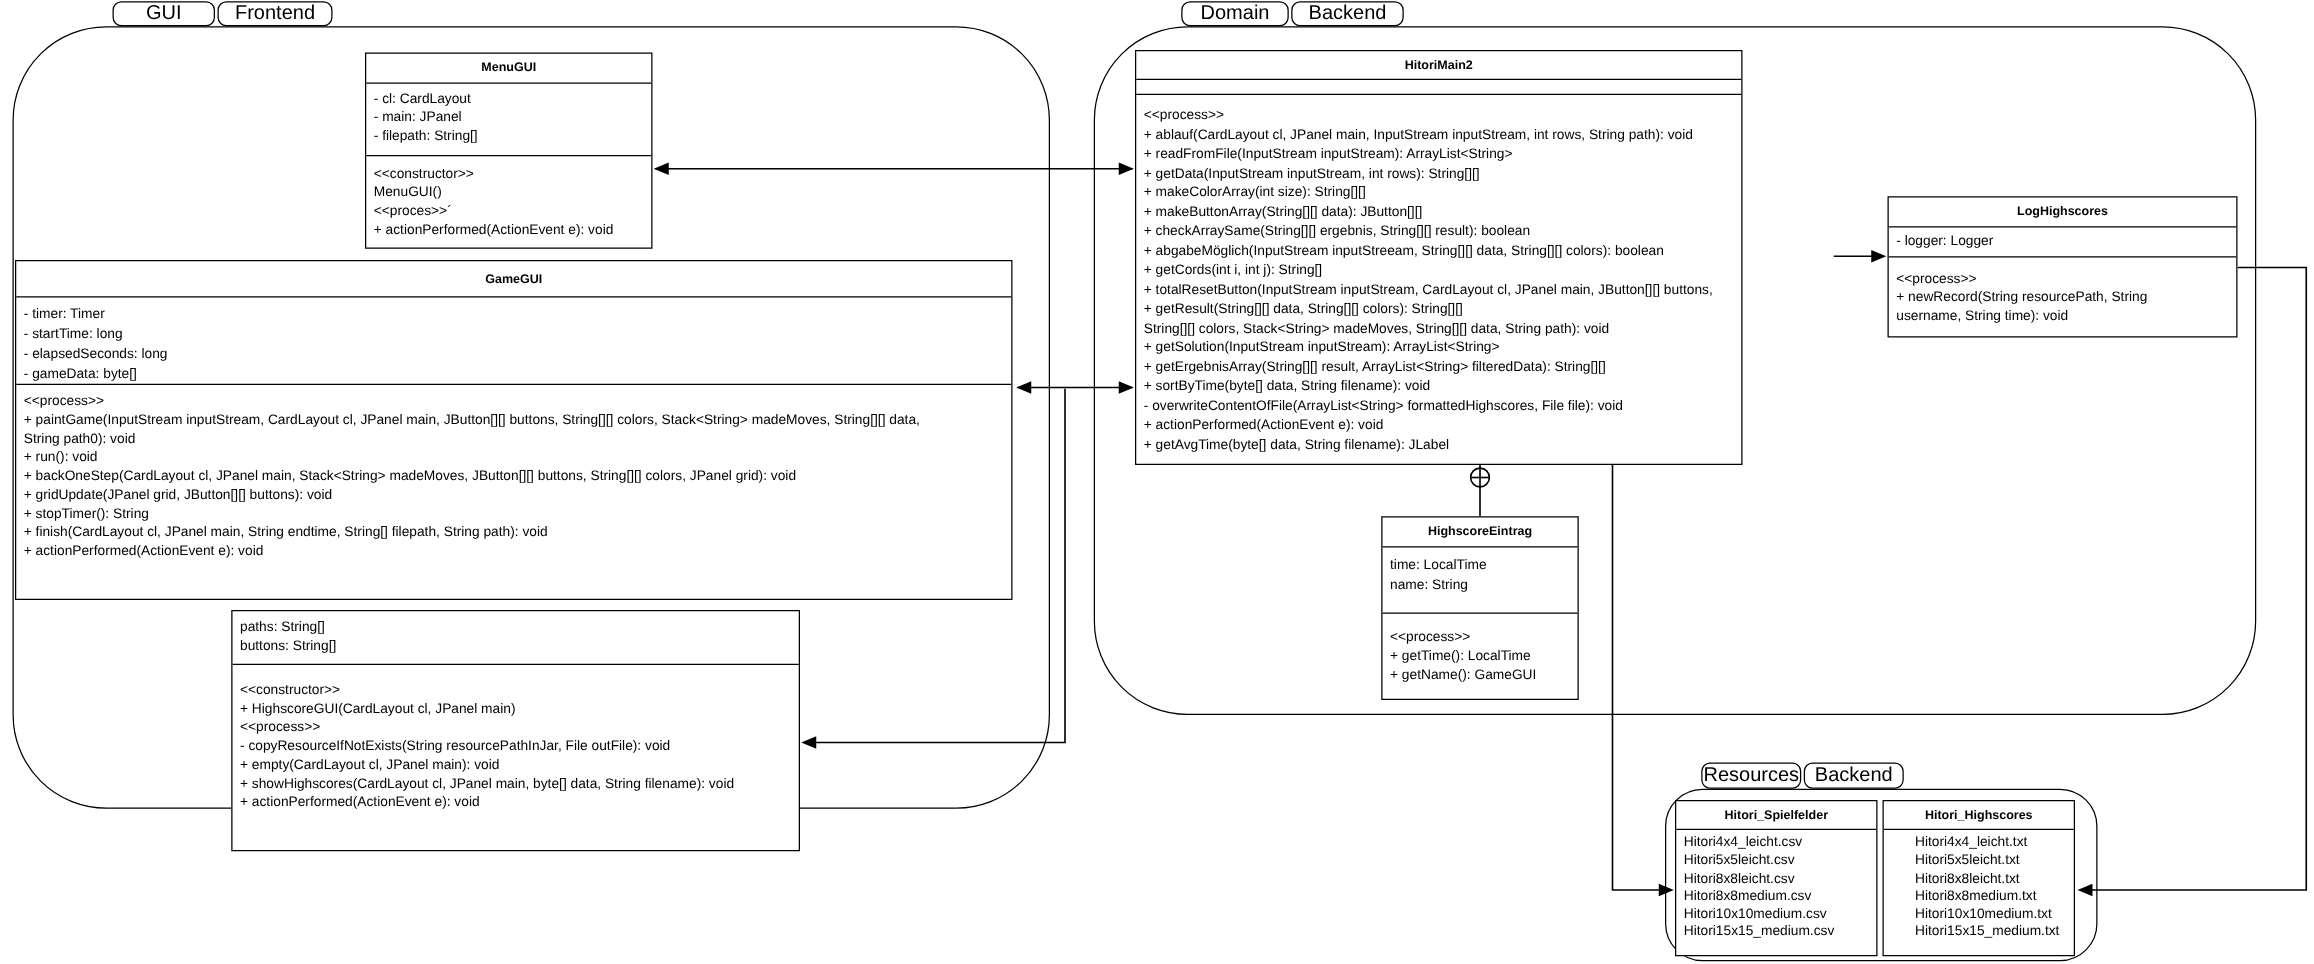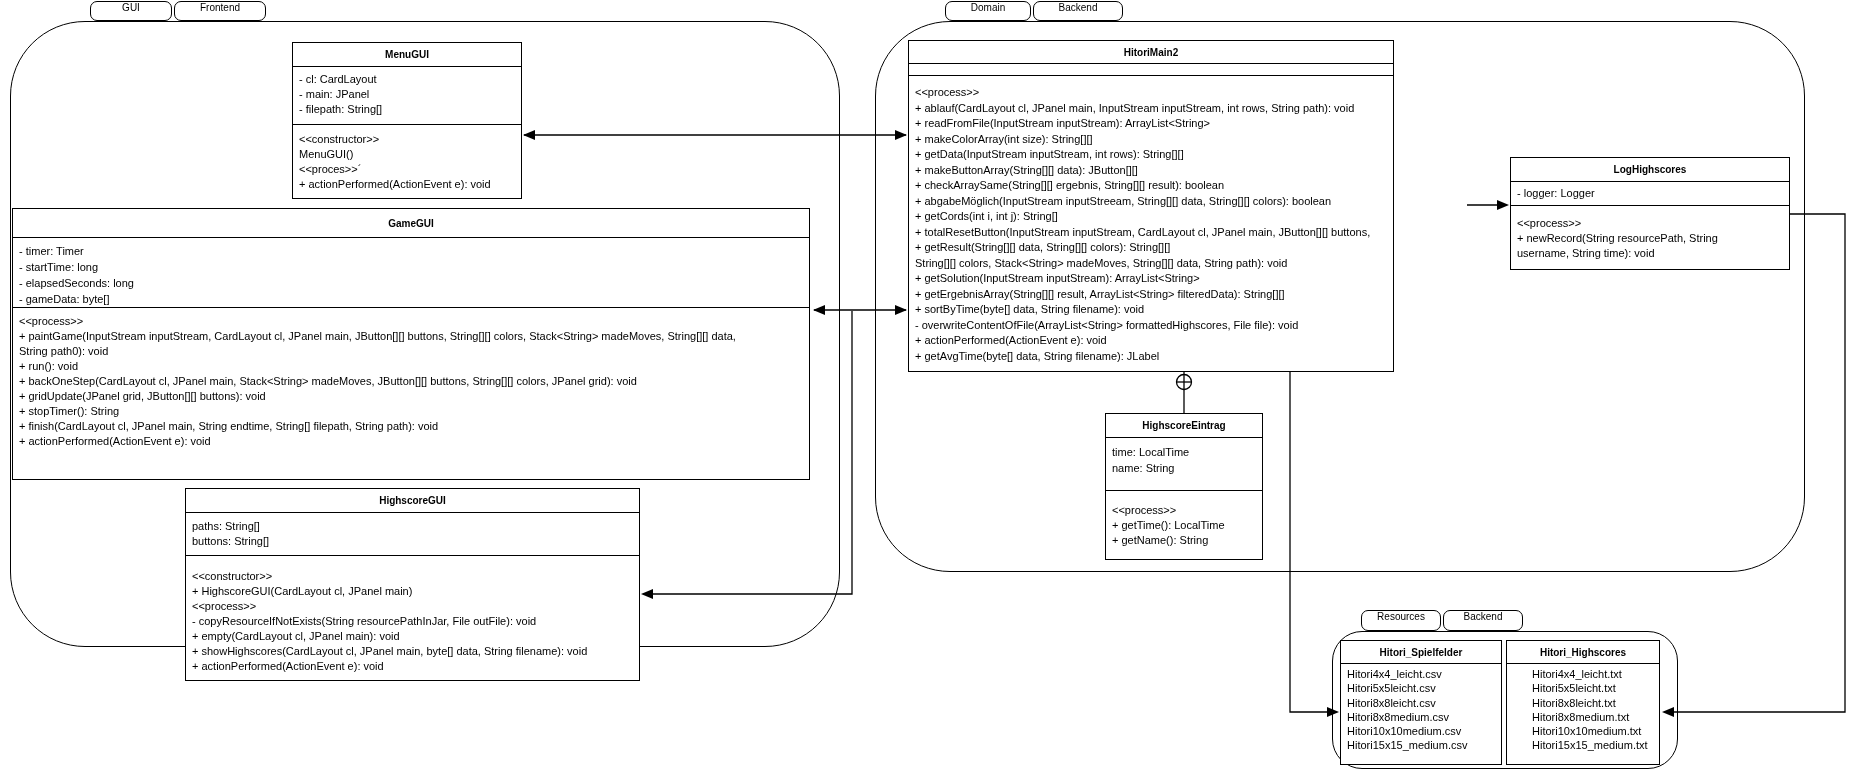--- a/index.html
+++ b/index.html
@@ -1,20 +1,20 @@
 <!DOCTYPE html>
 <html><head>
 <meta charset="utf-8">
 <style>
   html,body{margin:0;padding:0;background:#fff;}
   .stage{position:relative;width:1851px;height:771px;background:#ffffff;
          font-family:"Liberation Sans",sans-serif;color:#000;overflow:hidden;}
   .pkg{position:absolute;border:1.6px solid #000;background:#fff;box-sizing:border-box;z-index:0;}
   .tab{position:absolute;z-index:3;border:1.5px solid #000;border-radius:7px;background:#fff;
-       display:flex;align-items:flex-start;justify-content:center;font-size:10px;height:20px;box-sizing:border-box;}
+       display:flex;align-items:flex-end;justify-content:center;font-size:16px;height:20px;box-sizing:border-box;}
   svg.wires{position:absolute;left:0;top:0;z-index:1;}
   .cls{position:absolute;z-index:2;border:1.2px solid #000;background:#fff;box-sizing:border-box;}
   .cls .title{display:flex;align-items:center;justify-content:center;font-weight:bold;font-size:10px;
               border-bottom:1.2px solid #000;box-sizing:border-box;white-space:pre;}
   .sec{box-sizing:border-box;border-bottom:1.2px solid #000;}
   .sec.last{border-bottom:none;}
   .line{white-space:pre;line-height:var(--lh,15px);font-size:var(--fs,11px);padding:0 4px 0 6px;}
 </style>
 </head>
 <body>
@@ -101,21 +101,20 @@
         <div class="line">+ run(): void</div>
         <div class="line">+ backOneStep(CardLayout cl, JPanel main, Stack&lt;String&gt; madeMoves, JButton[][] buttons, String[][] colors, JPanel grid): void</div>
         <div class="line">+ gridUpdate(JPanel grid, JButton[][] buttons): void</div>
         <div class="line">+ stopTimer(): String</div>
         <div class="line">+ finish(CardLayout cl, JPanel main, String endtime, String[] filepath, String path): void</div>
         <div class="line">+ actionPerformed(ActionEvent e): void</div>
       </div>
   </div>
 
   <div class="cls" style="left:185px;top:488px;width:455px;height:193px;">
-    <div class="title" style="height:24px;">HighscoreGUI</div>
     <div class="sec" style="height:43px;padding-top:6px;--lh:15px;">
         <div class="line">paths: String[]</div>
         <div class="line">buttons: String[]</div>
       </div>
     <div class="sec last" style="padding-top:13px;--lh:15px;">
         <div class="line">&lt;&lt;constructor&gt;&gt;</div>
         <div class="line">+ HighscoreGUI(CardLayout cl, JPanel main)</div>
         <div class="line">&lt;&lt;process&gt;&gt;</div>
         <div class="line">- copyResourceIfNotExists(String resourcePathInJar, File outFile): void</div>
         <div class="line">+ empty(CardLayout cl, JPanel main): void</div>
@@ -124,22 +123,22 @@
       </div>
   </div>
 
   <div class="cls" style="left:908px;top:40px;width:486px;height:332px;">
     <div class="title" style="height:23px;">HitoriMain2</div>
     <div class="sec" style="height:12px;"></div>
     <div class="sec last" style="padding-top:9px;--lh:15.5px;">
         <div class="line">&lt;&lt;process&gt;&gt;</div>
         <div class="line">+ ablauf(CardLayout cl, JPanel main, InputStream inputStream, int rows, String path): void</div>
         <div class="line">+ readFromFile(InputStream inputStream): ArrayList&lt;String&gt;</div>
+        <div class="line">+ getData(InputStream inputStream, int rows): String[][]</div>
         <div class="line">+ makeColorArray(int size): String[][]</div>
-        <div class="line">+ getData(InputStream inputStream, int rows): String[][]</div>
         <div class="line">+ makeButtonArray(String[][] data): JButton[][]</div>
         <div class="line">+ checkArraySame(String[][] ergebnis, String[][] result): boolean</div>
         <div class="line">+ abgabeMöglich(InputStream inputStreeam, String[][] data, String[][] colors): boolean</div>
         <div class="line">+ getCords(int i, int j): String[]</div>
         <div class="line">+ totalResetButton(InputStream inputStream, CardLayout cl, JPanel main, JButton[][] buttons,</div>
         <div class="line">+ getResult(String[][] data, String[][] colors): String[][]</div>
         <div class="line">String[][] colors, Stack&lt;String&gt; madeMoves, String[][] data, String path): void</div>
         <div class="line">+ getSolution(InputStream inputStream): ArrayList&lt;String&gt;</div>
         <div class="line">+ getErgebnisArray(String[][] result, ArrayList&lt;String&gt; filteredData): String[][]</div>
         <div class="line">+ sortByTime(byte[] data, String filename): void</div>
@@ -163,21 +162,21 @@
 
   <div class="cls" style="left:1105px;top:413px;width:158px;height:147px;">
     <div class="title" style="height:24px;">HighscoreEintrag</div>
     <div class="sec" style="height:53px;padding-top:7px;--lh:15.5px;">
         <div class="line">time: LocalTime</div>
         <div class="line">name: String</div>
       </div>
     <div class="sec last" style="padding-top:12px;--lh:15px;">
         <div class="line">&lt;&lt;process&gt;&gt;</div>
         <div class="line">+ getTime(): LocalTime</div>
-        <div class="line">+ getName(): String</div>
+        <div class="line">+ getName(): GameGUI</div>
       </div>
   </div>
 
   <div class="cls" style="left:1340px;top:640px;width:162px;height:125px;">
     <div class="title" style="height:23px;">Hitori_Spielfelder</div>
     <div class="sec last" style="padding-top:3px;--lh:14.3px;">
         <div class="line">Hitori4x4_leicht.csv</div>
         <div class="line">Hitori5x5leicht.csv</div>
         <div class="line">Hitori8x8leicht.csv</div>
         <div class="line">Hitori8x8medium.csv</div>

